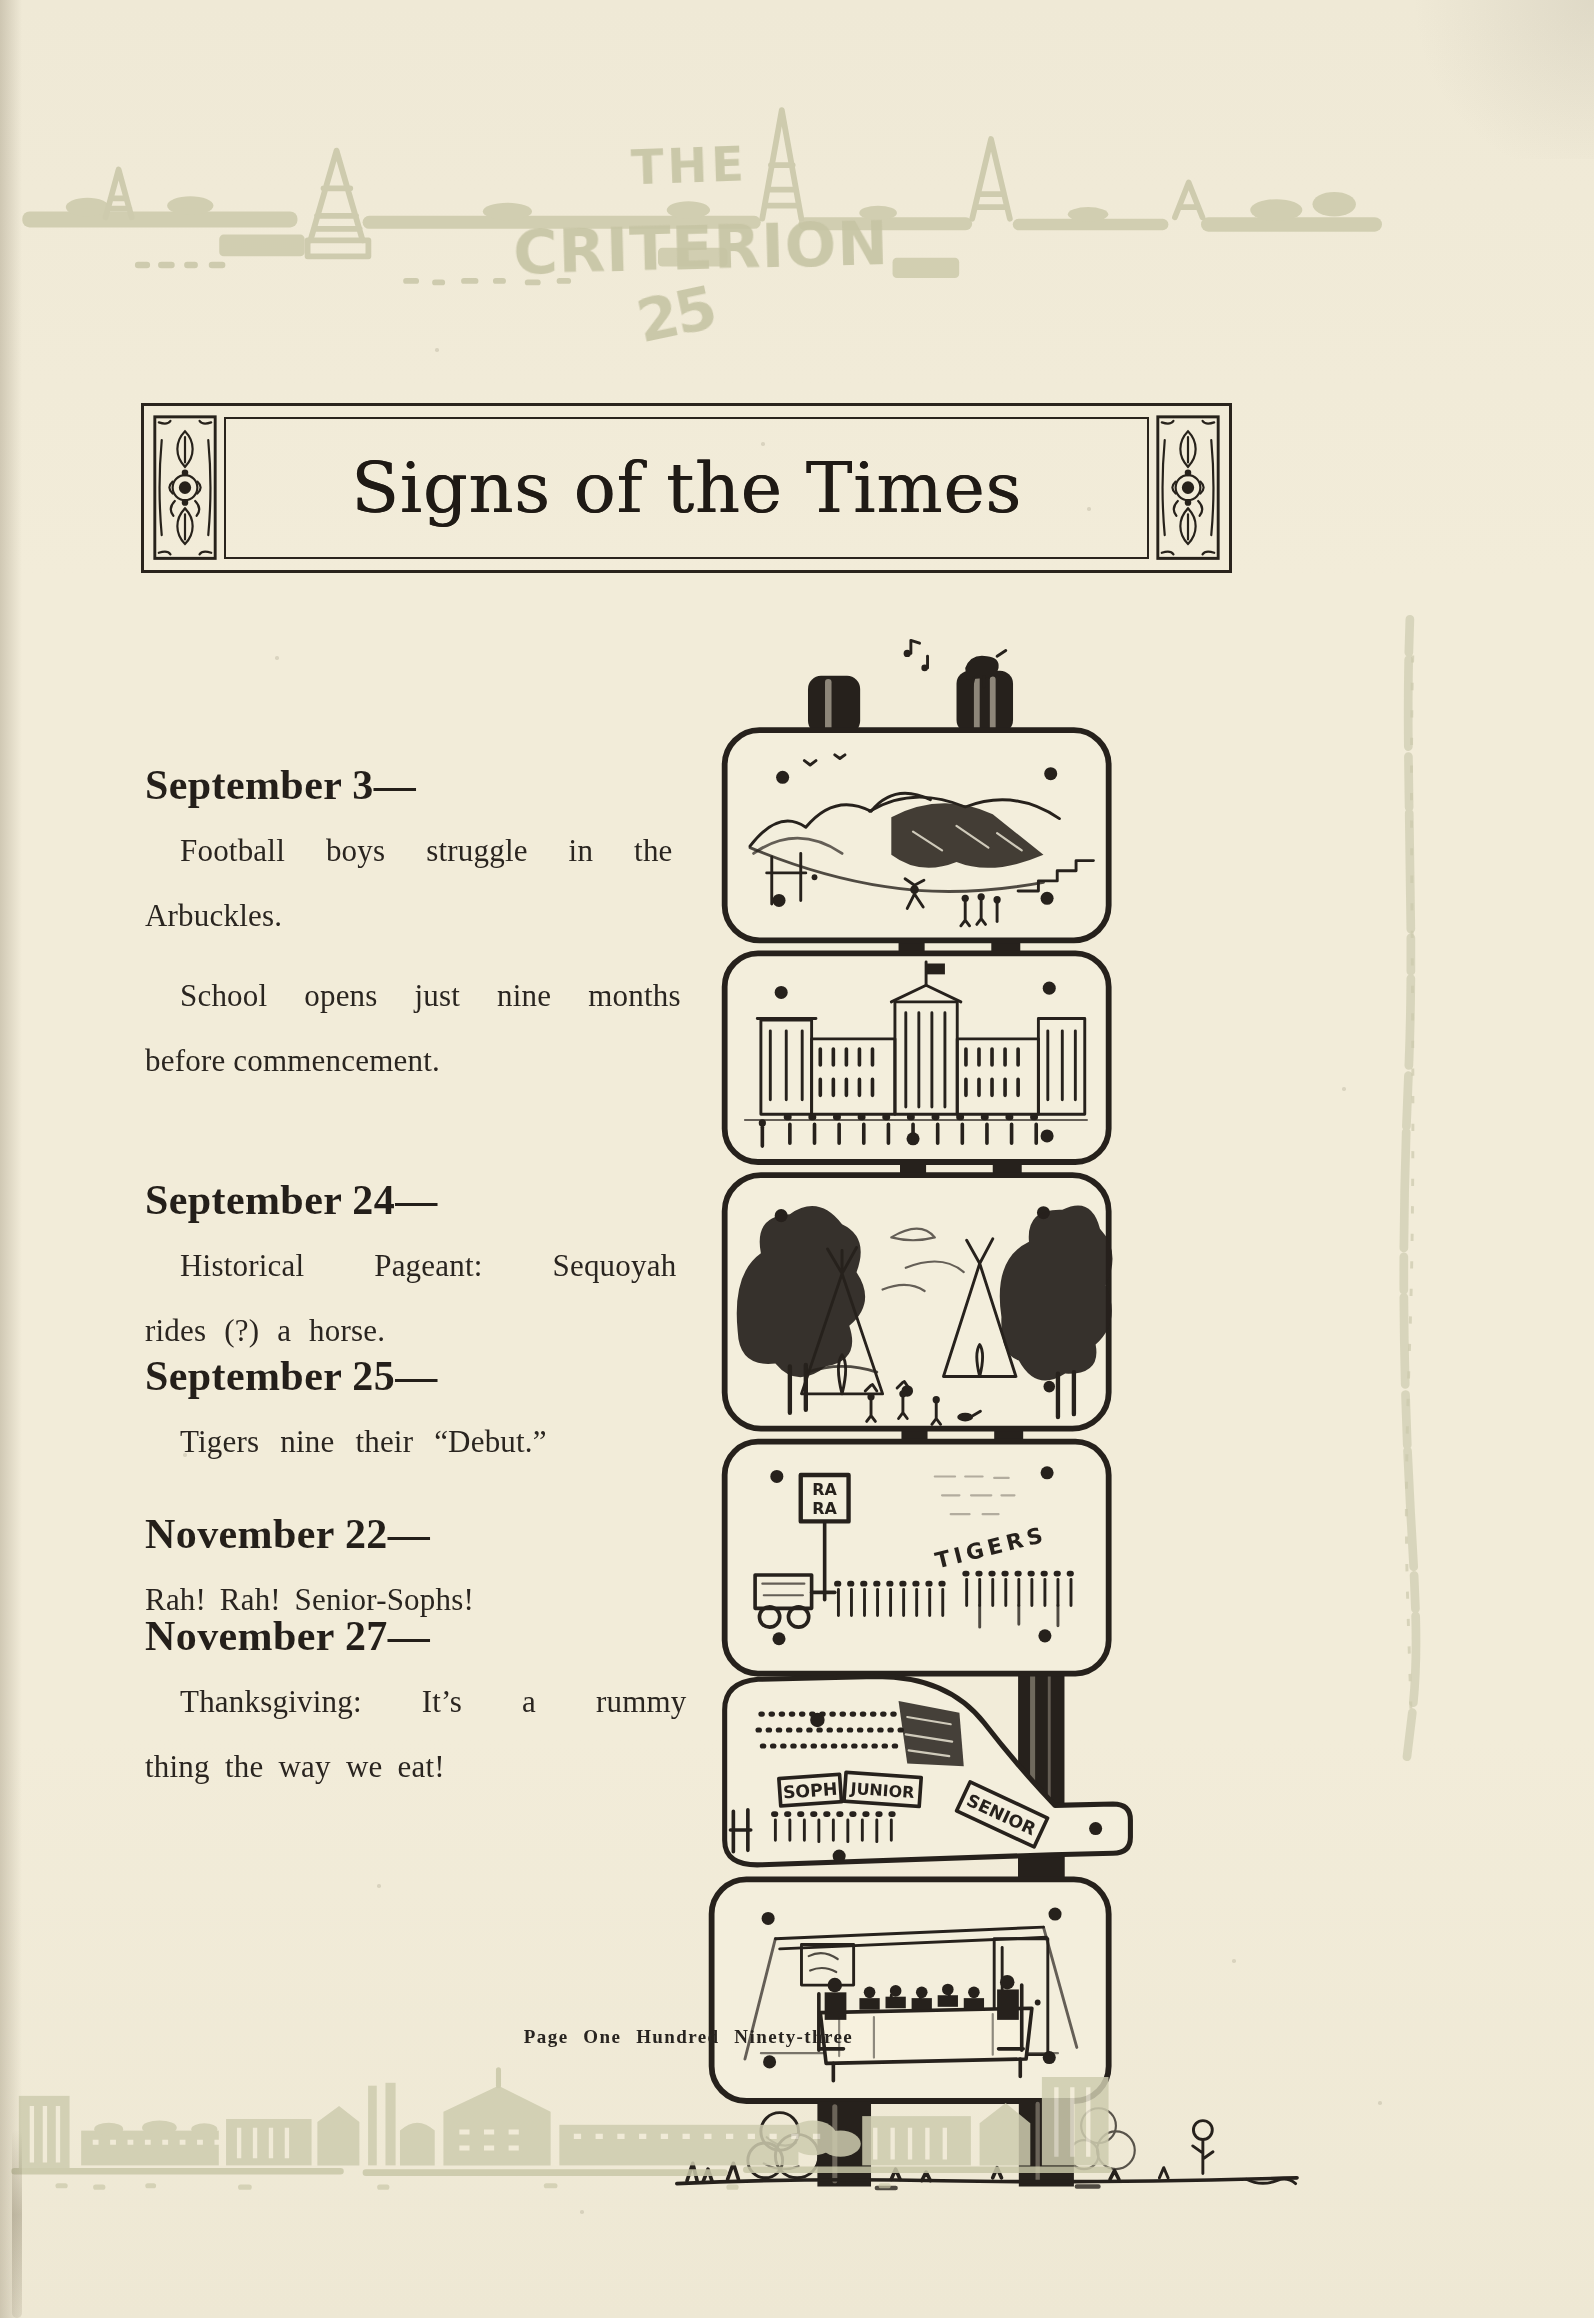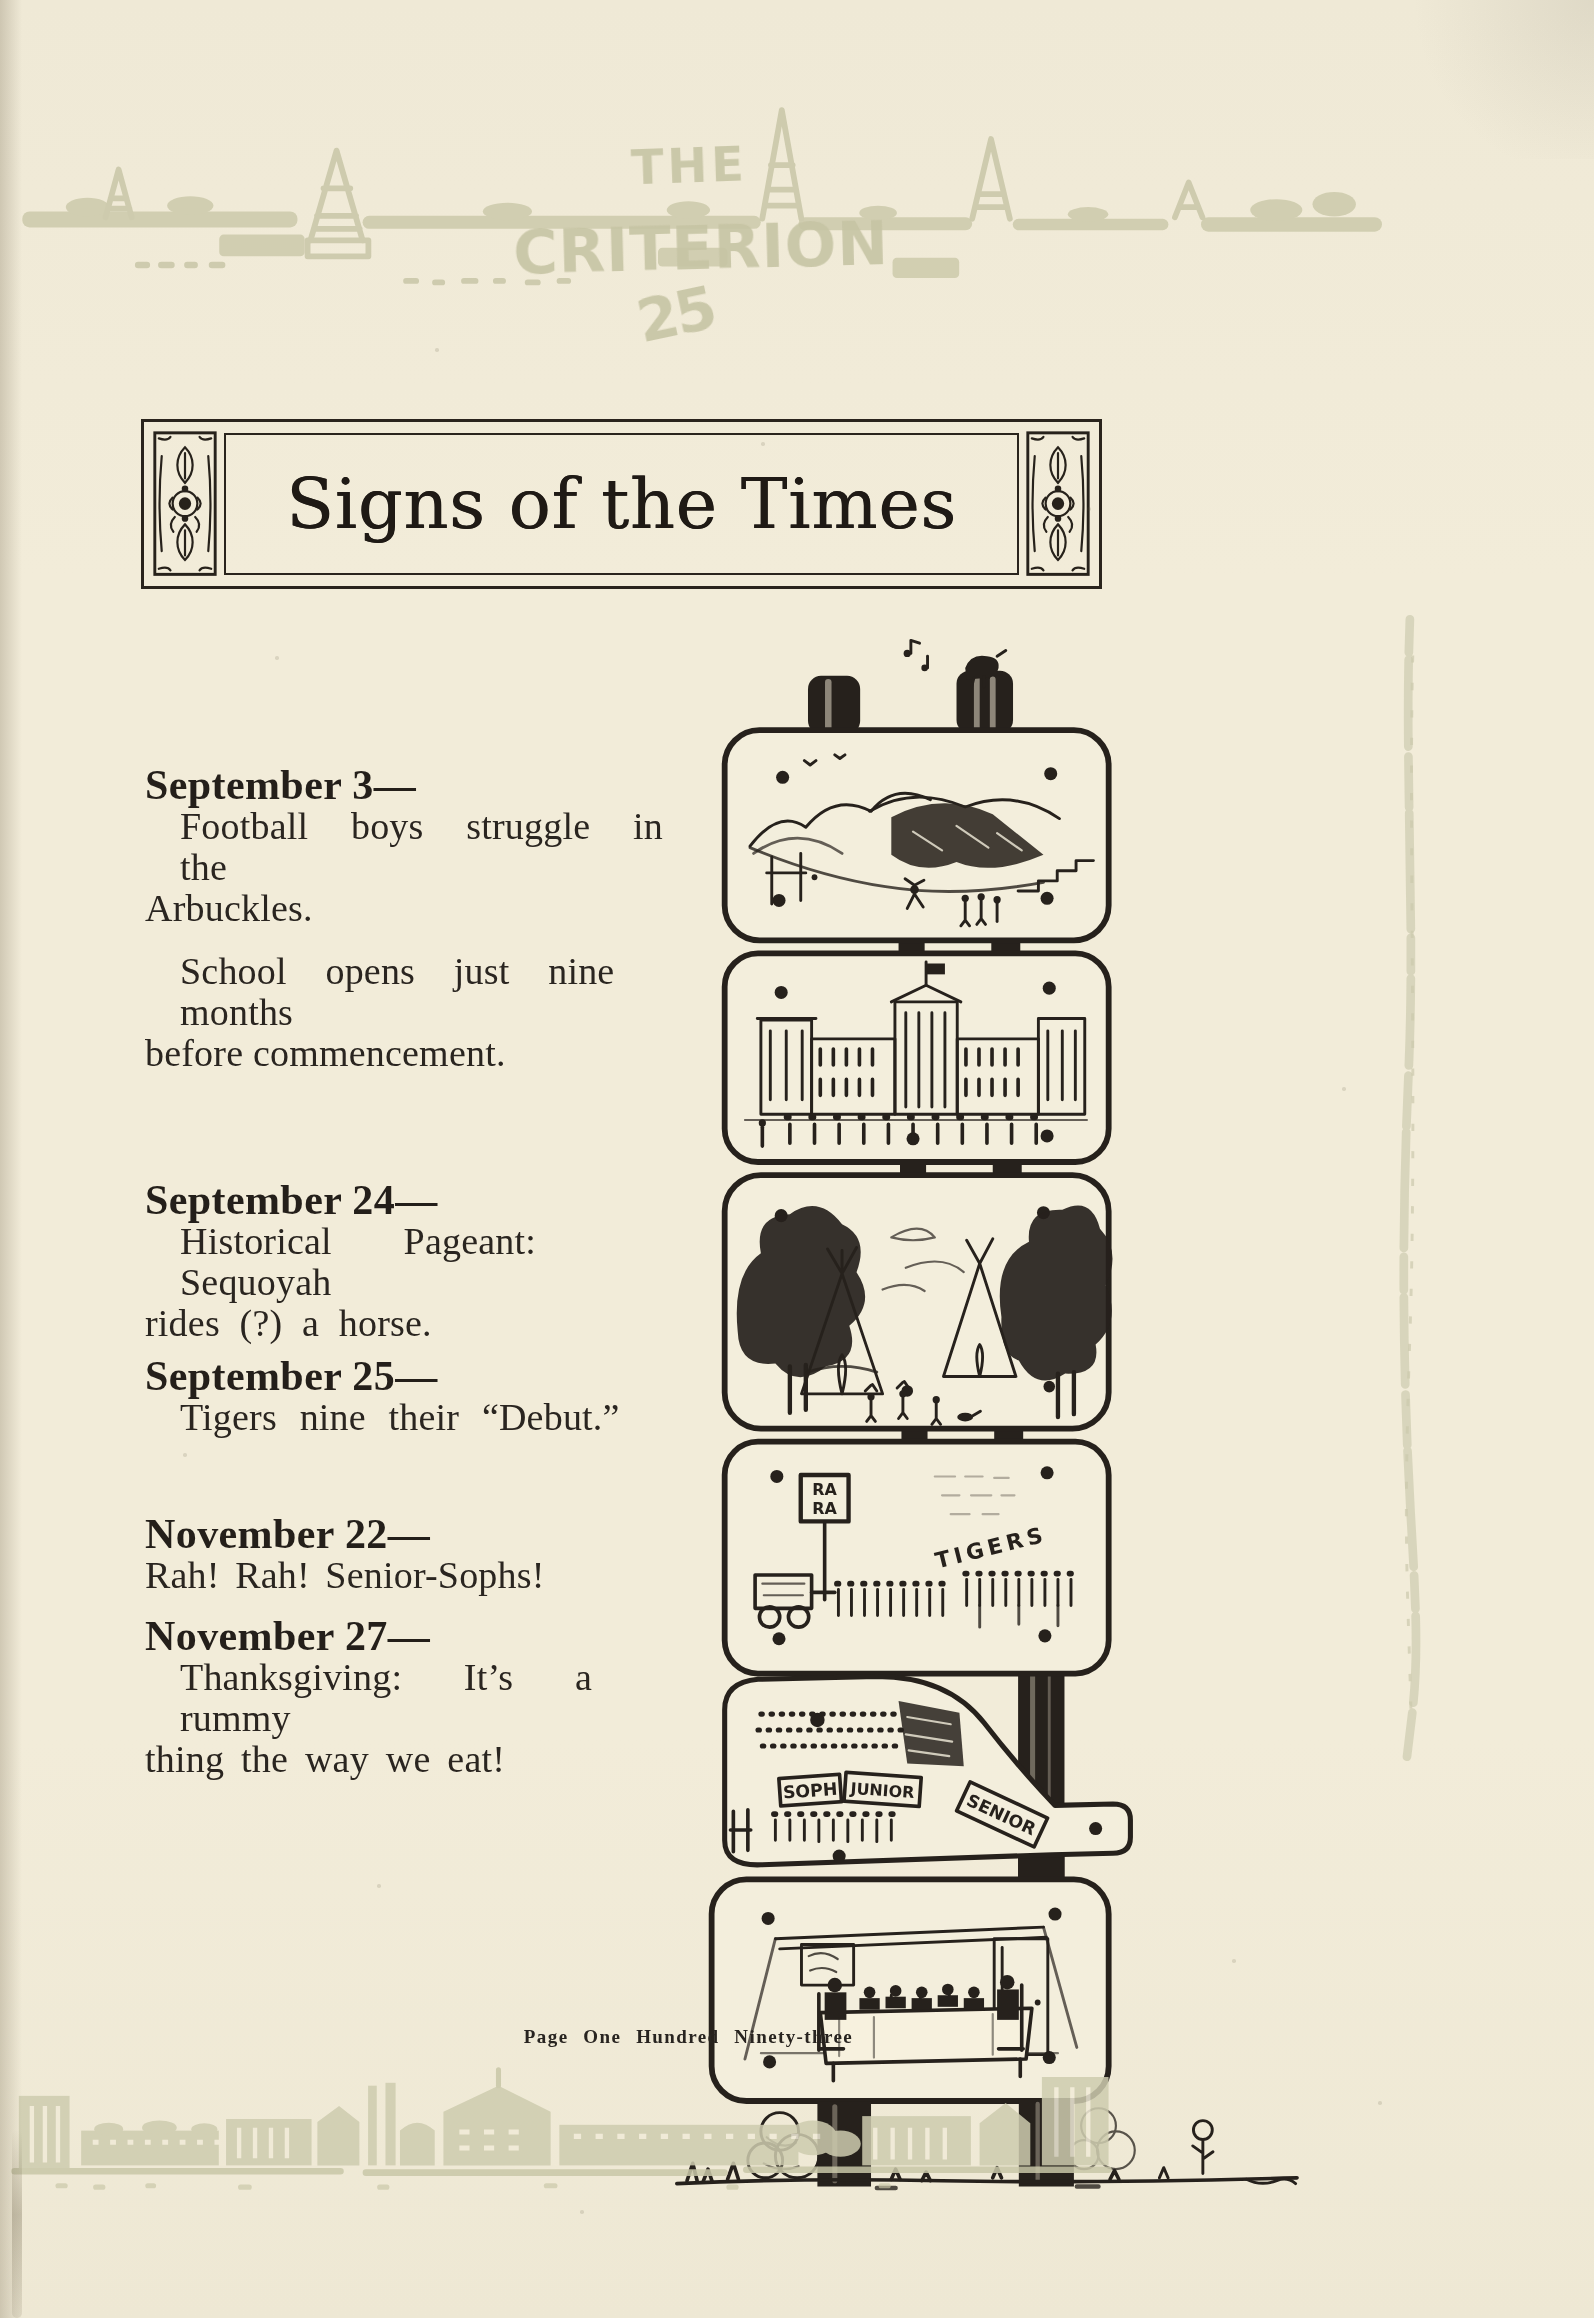--- a/index.html
+++ b/index.html
@@ -4,29 +4,29 @@
 <style>
   html,body{margin:0;padding:0;}
   #page{position:relative;width:1594px;height:2319px;background:linear-gradient(180deg,#efe9d6 0%,#f2ecd9 25%,#f2ecd9 75%,#eee8d4 100%);overflow:hidden;font-family:"Liberation Serif",serif;}
   .abs{position:absolute;}
   
   .edge-left{left:0;top:0;width:22px;height:100%;background:linear-gradient(90deg,rgba(120,108,84,.28),rgba(120,108,84,0));}
   .edge-bl{left:11.6px;top:2130px;width:10px;height:188px;background:linear-gradient(180deg,rgba(110,100,75,0),rgba(110,100,75,.32) 45%,rgba(110,100,75,.12));border-radius:5.8px;}
   .corner-tr{right:0;top:0;width:203px;height:159px;background:radial-gradient(circle at top right,rgba(140,135,118,.16),rgba(140,135,118,0) 70%);}
   .speck{width:3.6px;height:3.6px;border-radius:50%;background:rgba(95,85,62,.16);}
   
-  .title-box{left:141px;top:403px;width:961px;height:170px;border:3.6px solid #2a241d;box-sizing:border-box;margin-top:16px;}
+  .title-box{left:141px;top:403px;width:1091px;height:170px;border:3.6px solid #2a241d;box-sizing:border-box;}
   .title-inner{position:absolute;left:80px;right:80px;top:11px;bottom:11px;border:2.2px solid #2a241d;display:flex;align-items:center;justify-content:center;}
   .title-text{font-family:"DejaVu Serif",serif;font-size:70px;color:#1f1a15;letter-spacing:0.7px;text-shadow:0.4px 0 0 #1f1a15;white-space:nowrap;}
   .ornament{position:absolute;top:9.4px;bottom:9.4px;width:64px;}
   .ornament.left{left:8.7px;} .ornament.right{right:8.7px;}
   
   .entry{left:145px;width:574px;color:#2a2520;}
   .date{font-size:42px;font-weight:bold;letter-spacing:0.4px;line-height:41px;color:#241f1a;}
-  .line{font-size:38px;line-height:41px;letter-spacing:0.2px;}
+  .line{font-size:31px;line-height:41px;letter-spacing:0.2px;margin-top:24px;}
   .indent{padding-left:35px;}
   
   .footer{left:145px;top:2026px;width:1087px;text-align:center;font-size:19px;font-weight:bold;letter-spacing:1.4px;word-spacing:8.7px;color:#282420;}
   svg text{font-family:"DejaVu Sans",sans-serif;}
 </style>
 </head>
 <body>
 
 <div id="page">
 

